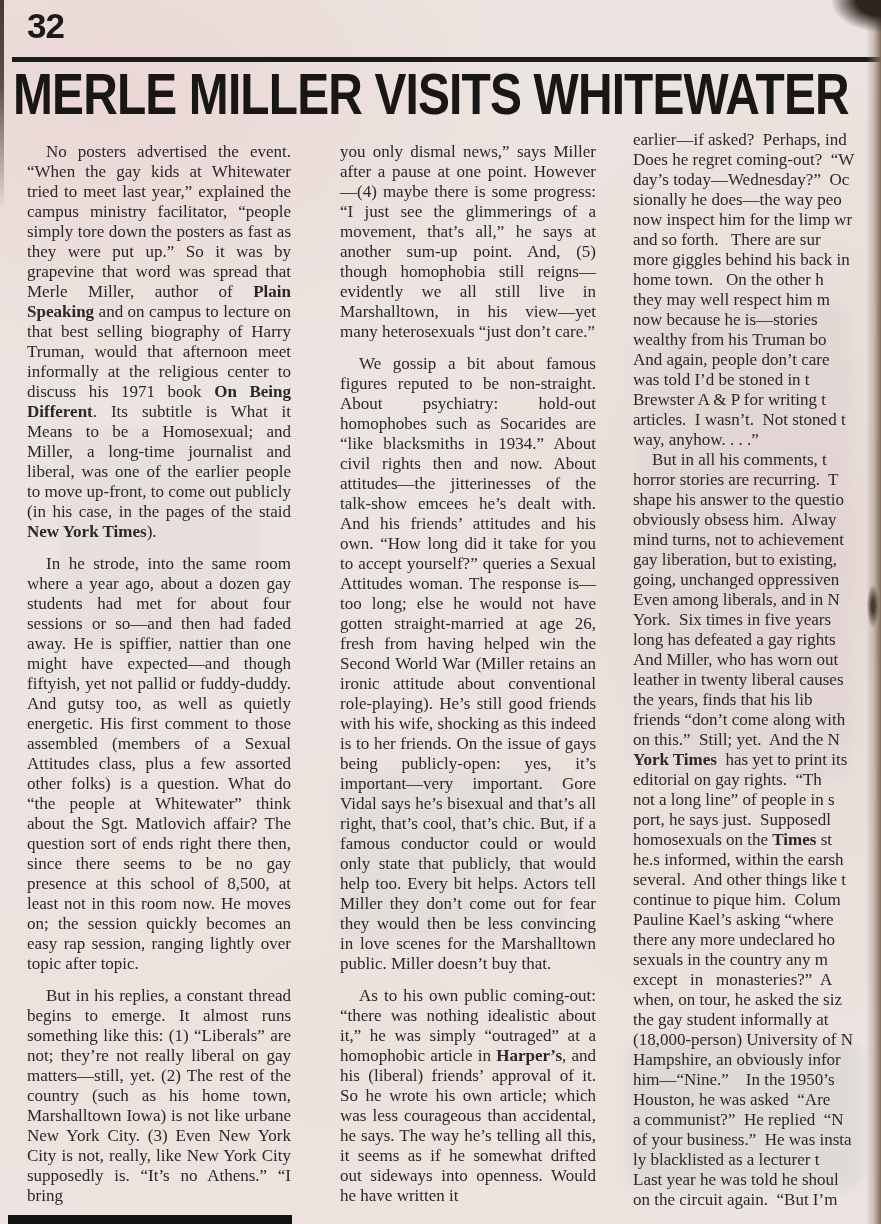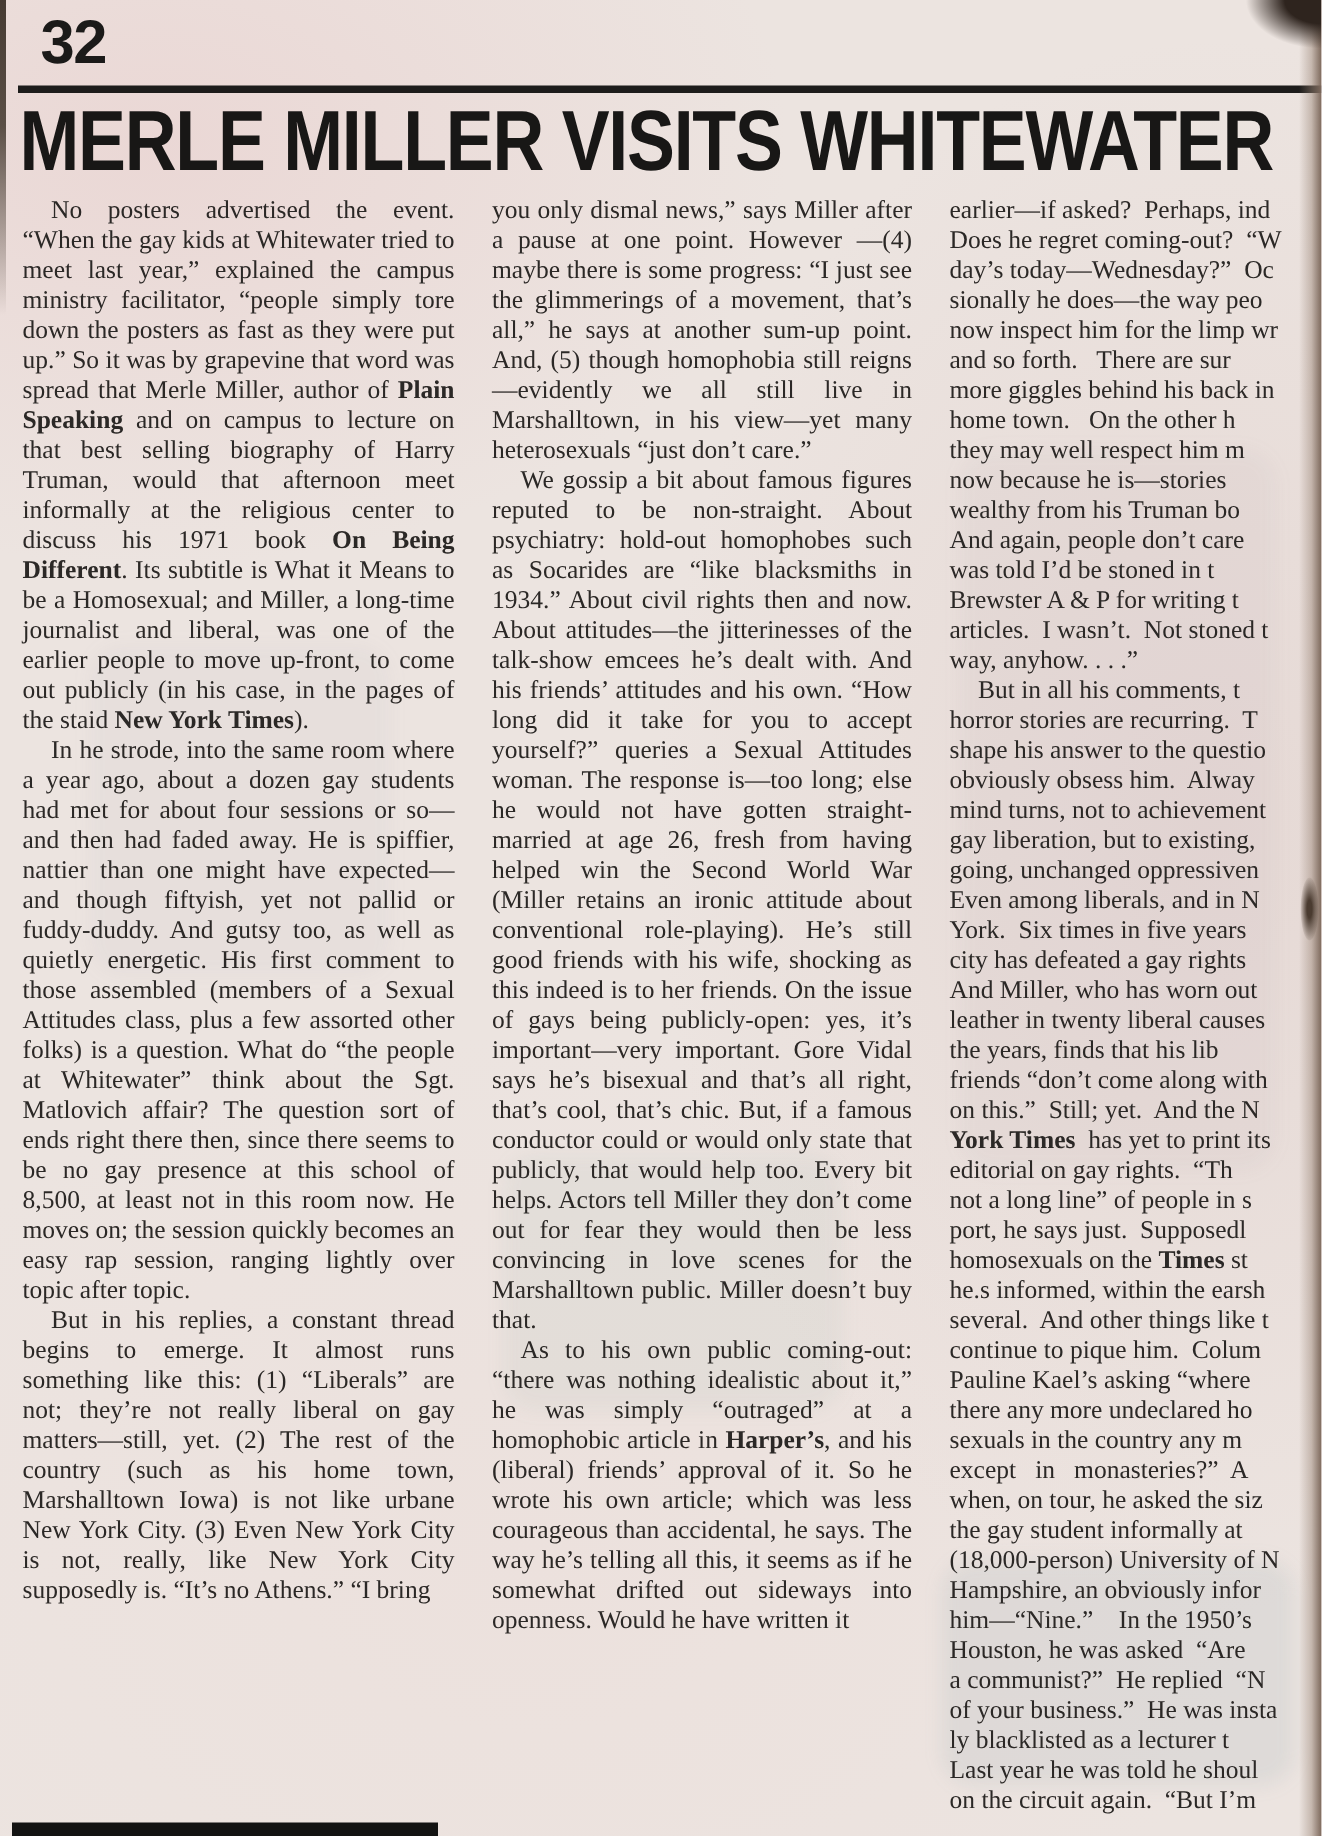--- a/index.html
+++ b/index.html
@@ -12,21 +12,21 @@
       radial-gradient(ellipse 500px 700px at 92% 45%, rgba(220,200,196,.4), rgba(220,200,196,0) 75%),
       radial-gradient(ellipse 700px 500px at 40% 85%, rgba(236,222,218,.5), rgba(236,222,218,0) 70%),
       #ece4e0;
     font-family:"Liberation Serif", serif;
     color:#2b2826;
   }
   
   .pagenum{
     position:absolute;top:8px;left:27px;
     font-family:"Liberation Sans", sans-serif;
-    font-weight:bold;font-size:41px;line-height:1;
+    font-weight:bold;font-size:35px;line-height:1;
     color:#1b1a19;letter-spacing:-1px;
   }
   .header-rule{
     position:absolute;top:57px;left:12px;width:869px;height:5px;
     background:#1d1c1b;
   }
   .headline{
     position:absolute;top:66px;left:13px;margin:0;
     font-family:"Liberation Sans", sans-serif;
     font-weight:bold;font-size:57px;line-height:1.0;
@@ -35,21 +35,21 @@
   }
   
   .col{
     position:absolute;top:130px;
     font-size:17px;line-height:20px;
     text-align:justify;
   }
   .col1{left:15px;width:288px;}
   .col2{left:328px;width:280px;}
   .col3{left:633px;width:252px;text-align:left;}
-  .para{margin:0;}
+  .para{margin:12px;}
   .para.ind{text-indent:19px;}
   .b{font-weight:bold;}
   .cline{white-space:pre;height:20px;}
   .cline.ind{padding-left:19px;}
   
   .edge-left{
     position:absolute;left:0;top:0;width:4px;height:210px;
     background:linear-gradient(to bottom,#463b33,#5b4f46 40%,rgba(91,79,70,0));
   }
   .edge-right{
@@ -118,21 +118,21 @@
       <div class="cline"><span>way, anyhow. . . .”</span></div>
       <div class="cline ind"><span>But in all his comments, t</span></div>
       <div class="cline"><span>horror stories are recurring.  T</span></div>
       <div class="cline"><span>shape his answer to the questio</span></div>
       <div class="cline"><span>obviously obsess him.  Alway</span></div>
       <div class="cline"><span>mind turns, not to achievement</span></div>
       <div class="cline"><span>gay liberation, but to existing,</span></div>
       <div class="cline"><span>going, unchanged oppressiven</span></div>
       <div class="cline"><span>Even among liberals, and in N</span></div>
       <div class="cline"><span>York.  Six times in five years</span></div>
-      <div class="cline"><span>city has defeated a gay rights</span></div>
+      <div class="cline"><span>long has defeated a gay rights</span></div>
       <div class="cline"><span>And Miller, who has worn out</span></div>
       <div class="cline"><span>leather in twenty liberal causes</span></div>
       <div class="cline"><span>the years, finds that his lib</span></div>
       <div class="cline"><span>friends “don’t come along with</span></div>
       <div class="cline"><span>on this.”  Still; yet.  And the N</span></div>
       <div class="cline"><span class="b">York Times</span><span>  has yet to print its</span></div>
       <div class="cline"><span>editorial on gay rights.  “Th</span></div>
       <div class="cline"><span>not a long line” of people in s</span></div>
       <div class="cline"><span>port, he says just.  Supposedl</span></div>
       <div class="cline"><span>homosexuals on the </span><span class="b">Times</span><span> st</span></div>

